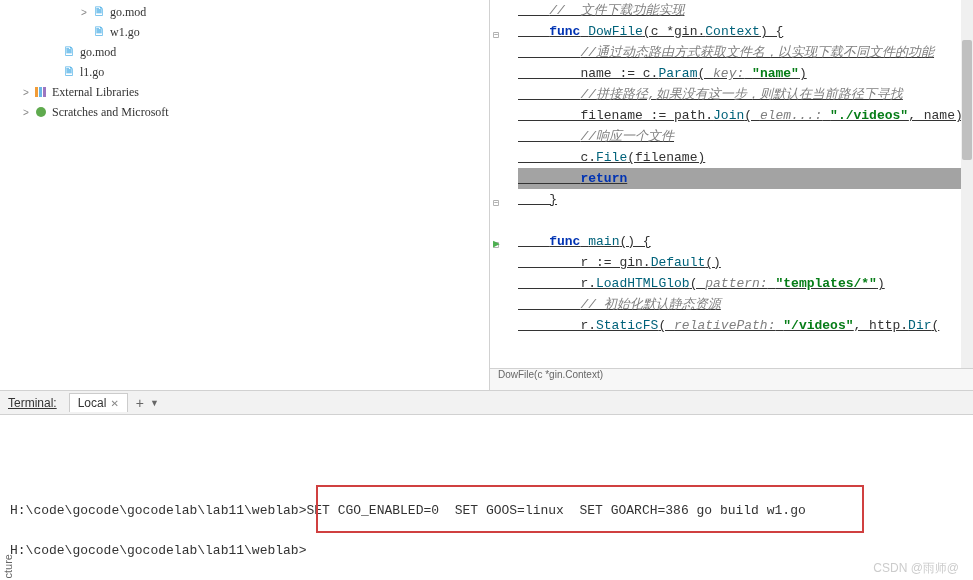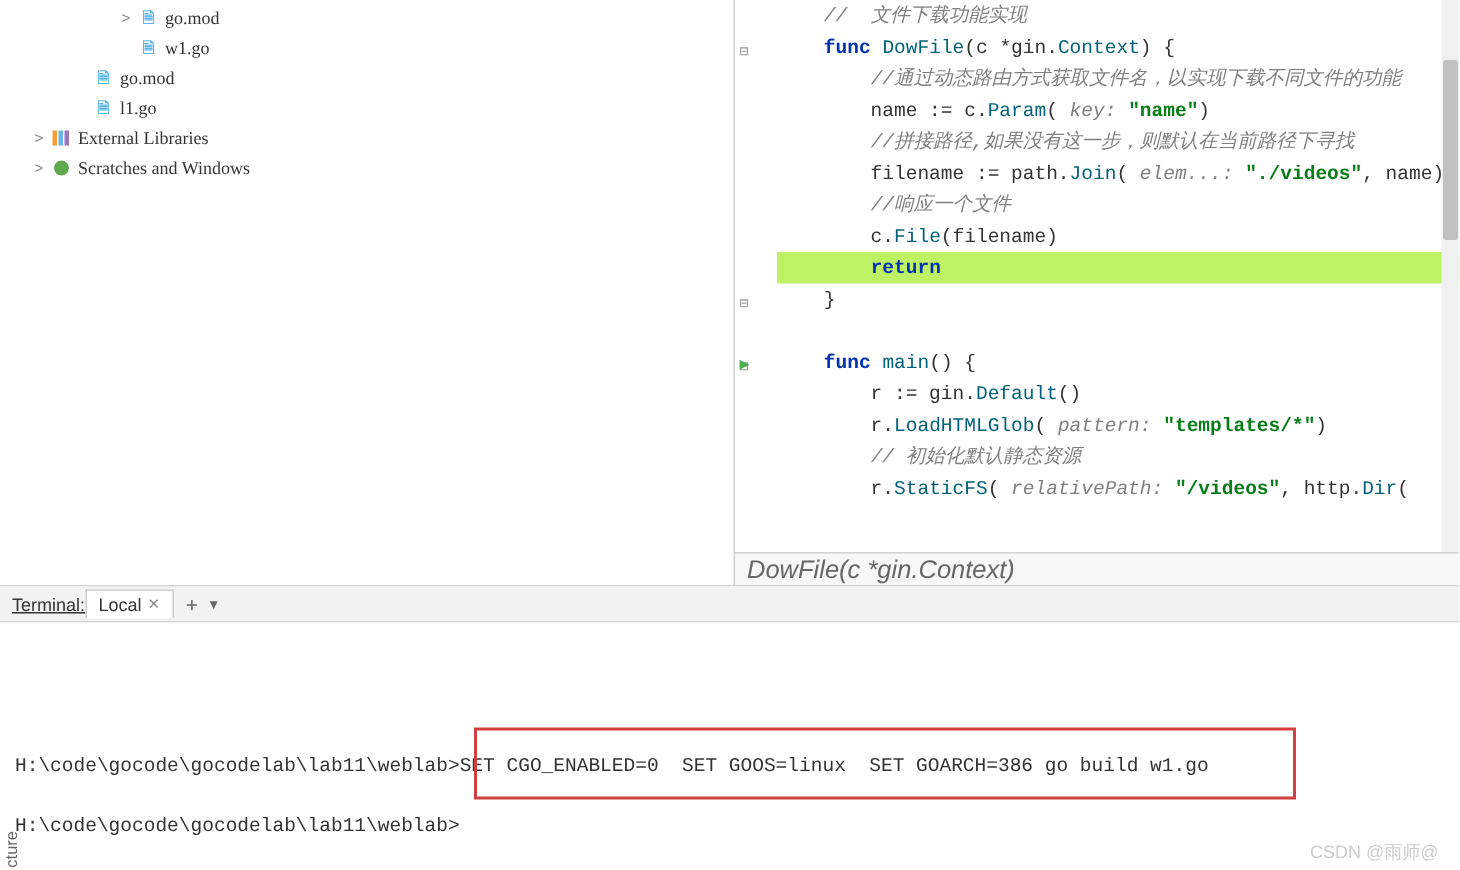--- a/index.html
+++ b/index.html
@@ -16,37 +16,37 @@
     .indent-1 { padding-left: 20px; }
     .indent-2 { padding-left: 48px; }
     .indent-3 { padding-left: 78px; }
     
     .editor { flex: 1; display: flex; flex-direction: column; background: #fff; overflow: hidden; position: relative; }
     .code-area { flex: 1; display: flex; overflow: hidden; font-family: "Consolas", "Courier New", monospace; font-size: 13px; line-height: 21px; }
     .gutter { width: 50px; background: #fff; border-right: 1px solid #e8e8e8; text-align: right; padding-right: 8px; color: #aaa; user-select: none; }
     .gutter-marks { width: 20px; background: #fff; position: relative; }
     .fold-mark { position: absolute; left: 3px; color: #999; font-size: 10px; }
     .run-mark { position: absolute; left: 3px; color: #4caf50; font-size: 11px; }
-    .code-content { flex: 1; padding-left: 8px; white-space: pre; overflow: hidden; }
+    .code-content { flex: 1; padding-left: 8px; white-space: pre; overflow: hidden; text-decoration: underline; }
     .line { height: 21px; }
-    .line-hl { background: #bef264; }
+    .line-hl { background: #a3a3a3; }
     .kw { color: #0033b3; font-weight: bold; }
     .fn { color: #00627a; }
     .str { color: #067d17; font-weight: bold; }
     .param { color: #808080; font-style: italic; }
     .comment { color: #808080; font-style: italic; }
     .type { color: #00627a; text-align: right; }
     
-    .breadcrumb { height: 22px; border-top: 1px solid #d1d1d1; padding-left: 8px; display: flex; align-items: center; font-size: 17px; color: #666; background: #f7f7f7; font-style: italic; }
+    .breadcrumb { height: 22px; border-top: 1px solid #d1d1d1; padding-left: 8px; display: flex; font-size: 10px; color: #666; background: #f7f7f7; }
     .scrollbar-v { position: absolute; right: 0; top: 0; bottom: 22px; width: 12px; background: #f0f0f0; }
     .scrollbar-thumb { position: absolute; right: 1px; width: 10px; background: #c0c0c0; border-radius: 2px; }
     
     .terminal-panel { border-top: 1px solid #d1d1d1; height: 188px; display: flex; flex-direction: column; }
     .terminal-header { height: 24px; background: #f2f2f2; border-bottom: 1px solid #d1d1d1; display: flex; align-items: center; padding-left: 8px; }
-    .term-title { text-decoration: underline; font-size: 12px; }
+    .term-title { text-decoration: underline; margin-right: 12px; font-size: 12px; }
     .term-tab { padding: 2px 8px; font-size: 12px; background: #fff; border: 1px solid #ccc; border-bottom: none; margin-right: 2px; display: flex; align-items: center; gap: 4px; }
     .term-close { color: #888; cursor: pointer; font-size: 10px; }
     .term-add { margin-left: 6px; color: #666; cursor: pointer; font-size: 14px; }
     .term-dd { margin-left: 6px; color: #666; cursor: pointer; font-size: 9px; }
     .terminal-body { flex: 1; padding: 6px 10px; font-family: "Consolas", "Courier New", monospace; font-size: 13px; line-height: 20px; white-space: pre; background: #fff; position: relative; }
     .red-box { position: absolute; border: 2px solid #d04040; left: 316px; top: 70px; width: 548px; height: 48px; pointer-events: none; }
     
     .bottom-label { position: absolute; left: 0; bottom: 0; writing-mode: vertical-rl; transform: rotate(180deg); font-size: 11px; color: #666; padding: 2px; }
     .watermark { position: absolute; right: 14px; bottom: 3px; font-size: 12px; color: #ccc; }
   </style>
@@ -87,21 +87,21 @@
           </span>
           <span class="tree-label">External Libraries</span>
         </div>
         <div class="tree-item indent-1">
           <span class="chevron">&gt;</span>
           <span class="file-icon scratch-icon">
             <svg width="14" height="14" viewBox="0 0 14 14">
               <circle cx="7" cy="7" r="5" fill="#5faa4e"></circle>
             </svg>
           </span>
-          <span class="tree-label">Scratches and Windows</span>
+          <span class="tree-label">Scratches and Microsoft</span>
         </div>
       </div>
   </div>
 
   <div class="editor">
     <div class="code-area">
       <div class="gutter-marks" id="gutter-marks">
           <span class="fold-mark" style="top: 25px;">⊟</span>
           <span class="fold-mark" style="top: 193px;">⊟</span>
           <span class="fold-mark" style="top: 235px;">⊟</span>

